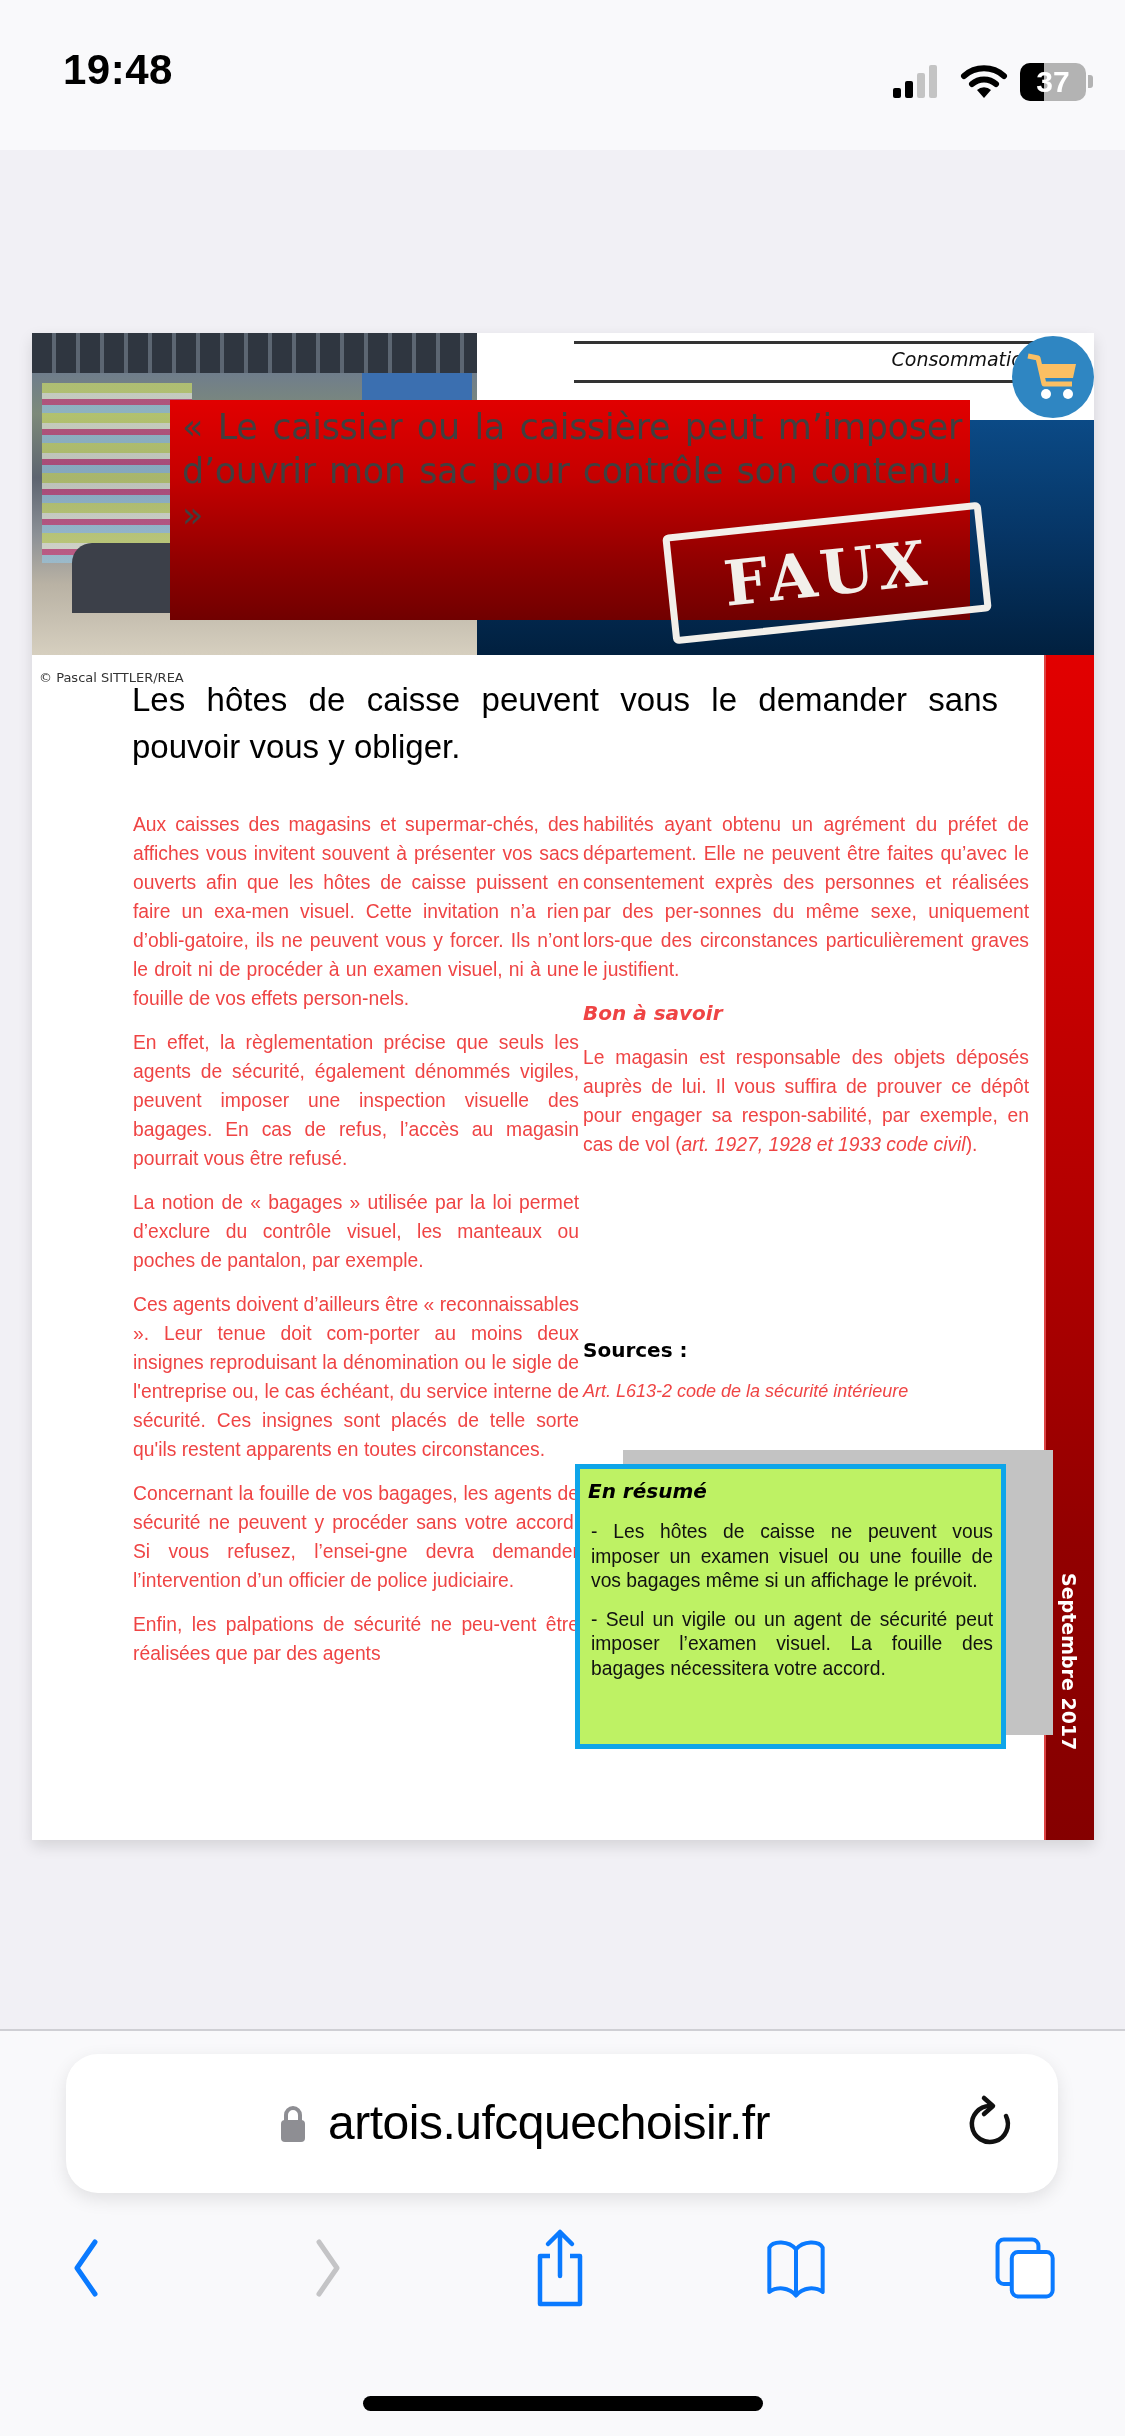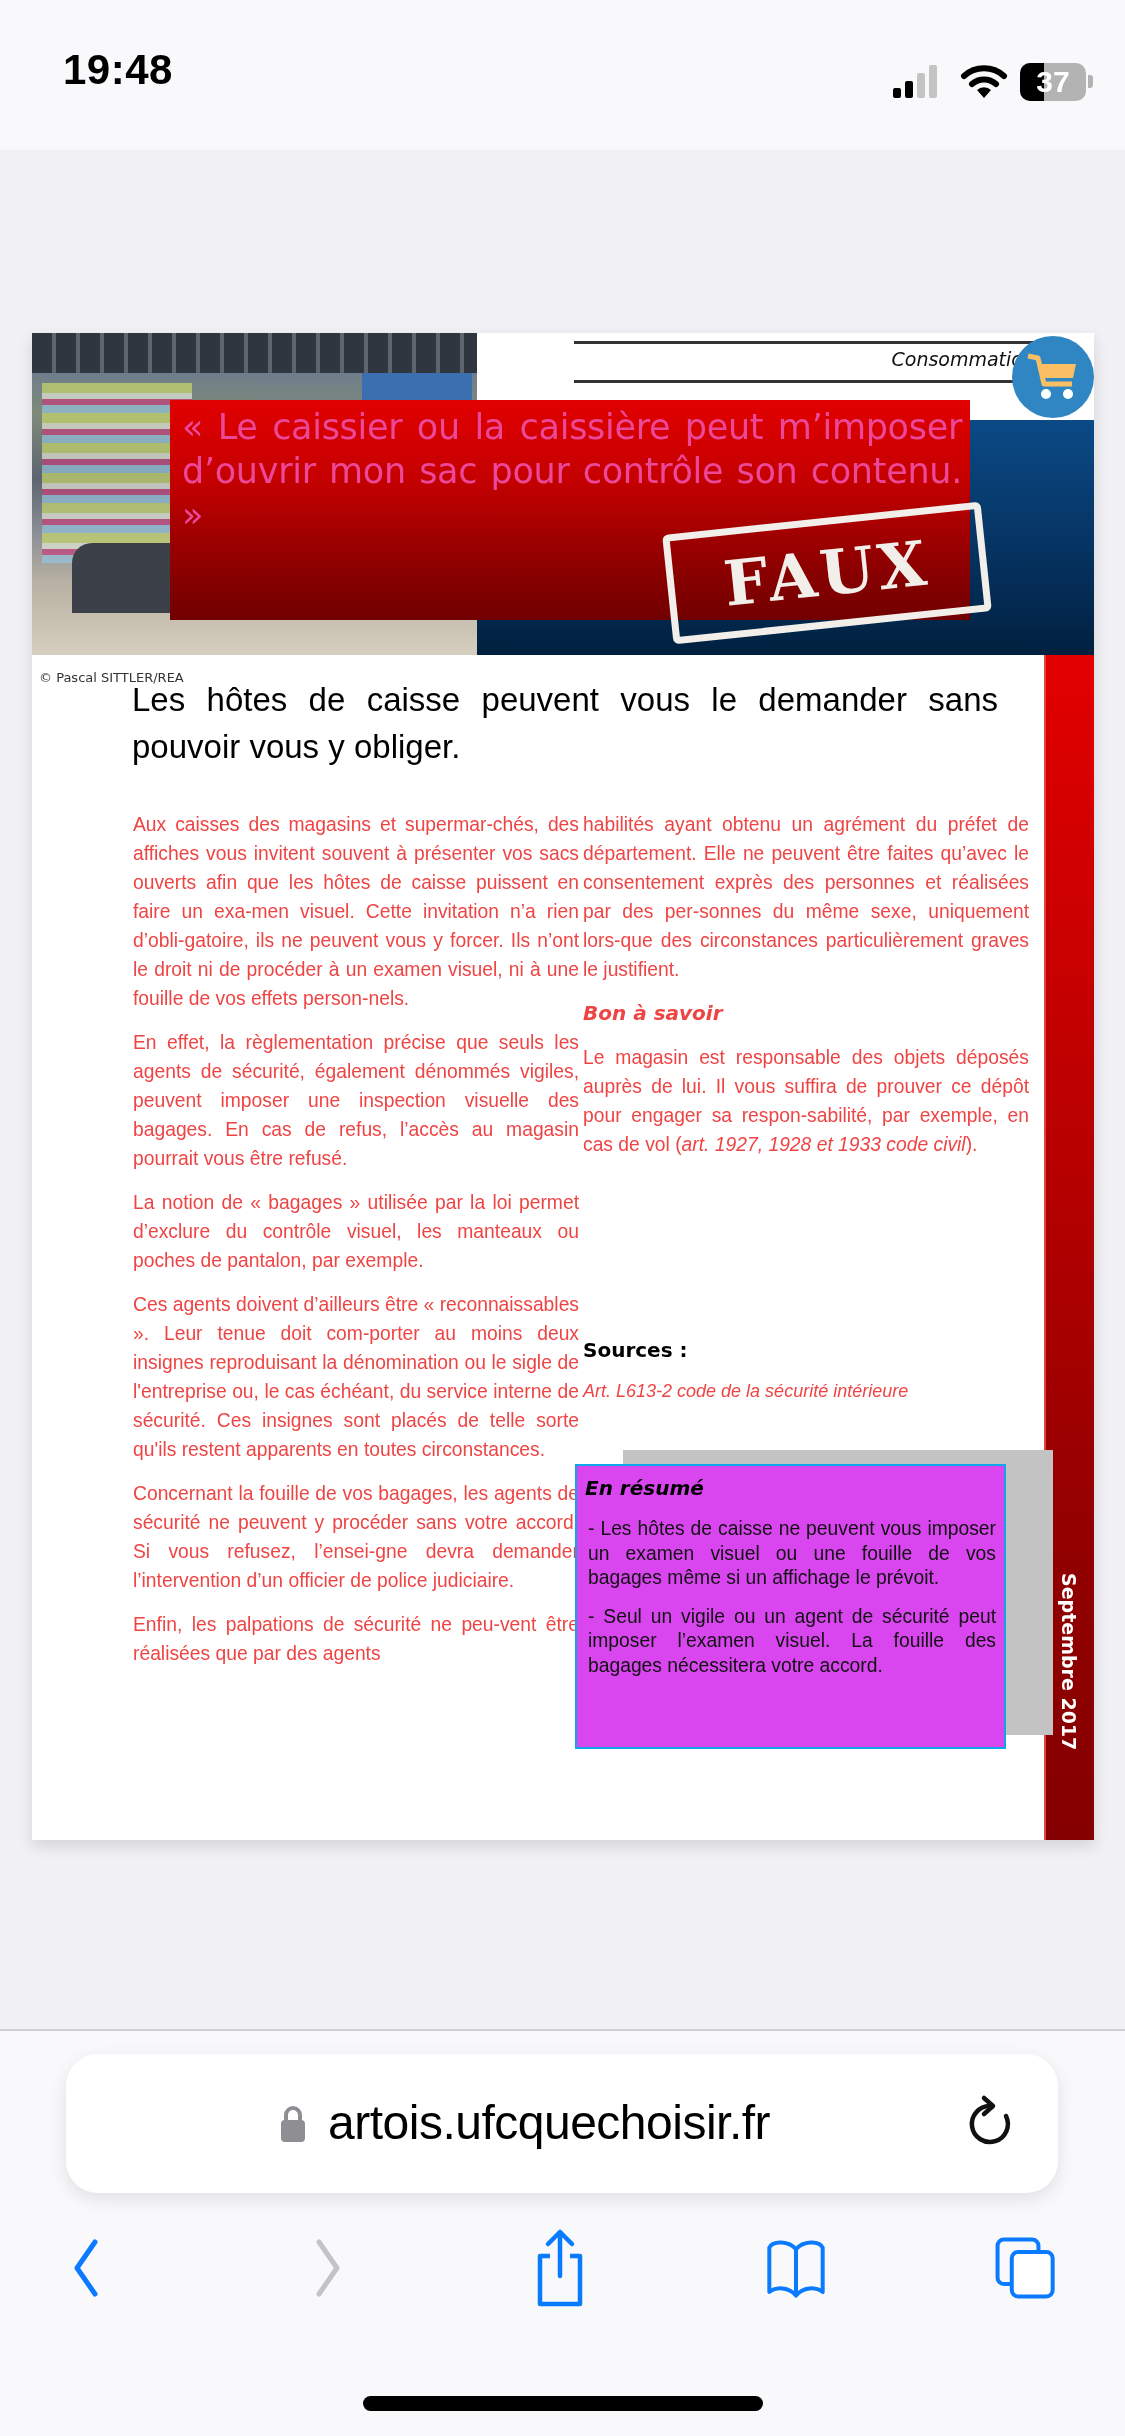--- a/index.html
+++ b/index.html
@@ -29,21 +29,21 @@
 
   .header-right { position: absolute; left: 445px; top: 0; width: 617px; height: 322px; background: #fff; }
   .navy-band { position: absolute; left: 445px; top: 87px; width: 617px; height: 235px; background: linear-gradient(180deg, #0b4a86 0%, #063565 50%, #01203f 100%); }
   .rule-top { position: absolute; left: 542px; top: 8px; width: 470px; height: 3px; background: #333; }
   .rule-bottom { position: absolute; left: 542px; top: 47px; width: 470px; height: 3px; background: #333; }
   .category { position: absolute; left: 800px; top: 15px; width: 203px; font-style: italic; font-size: 19px; color: #111; text-align: right; font-family: "DejaVu Sans", sans-serif; }
   .cart-badge { position: absolute; left: 980px; top: 3px; width: 82px; height: 82px; border-radius: 50%; background: #2f86c2; overflow: hidden; }
   .cart-badge svg { position: absolute; left: 14px; top: 16px; }
 
   .red-banner { position: absolute; left: 138px; top: 67px; width: 800px; height: 220px; background: linear-gradient(180deg, #e10000 0%, #c60000 35%, #8e0000 75%, #710000 100%); }
-  .quote { position: absolute; left: 150px; top: 72px; width: 780px; color: #ec4899; font-size: 35px; line-height: 44px; text-align: justify; text-align-last: justify; font-family: "DejaVu Sans", sans-serif; font-weight: normal; letter-spacing: -0.3px; }
+  .quote { position: absolute; left: 150px; top: 72px; width: 780px; color: #404040; font-size: 35px; line-height: 44px; text-align: justify; text-align-last: justify; font-family: "DejaVu Sans", sans-serif; font-weight: normal; letter-spacing: -0.3px; }
   .quote span { display: block; }
   .stamp { position: absolute; left: 635px; top: 185px; width: 320px; height: 110px; border: 7px solid #f2efea; border-radius: 6px; transform: rotate(-6deg); }
   .stamp-text { position: absolute; left: 0; right: 0; top: 12px; text-align: center; color: #f2efea; font-size: 62px; font-weight: bold; letter-spacing: 4px; font-family: "DejaVu Serif", serif; }
 
   .credit { position: absolute; left: 7px; top: 329px; font-size: 13px; color: #333; font-family: "DejaVu Sans", sans-serif; margin-top: 8px; }
   .red-sidebar { position: absolute; left: 1012px; top: 322px; width: 50px; height: 1185px; background: linear-gradient(180deg, #e20000 0%, #b50000 45%, #920000 75%, #850000 100%); border-left: 2px solid #d44; }
   .date-vertical { position: absolute; left: 1012px; top: 1240px; width: 50px; height: 240px; }
   .date-vertical span { position: absolute; left: 50%; top: 0; transform-origin: 0 0; transform: rotate(90deg) translate(0, -50%); white-space: nowrap; color: #fff; font-weight: bold; font-size: 19px; font-family: "DejaVu Sans", sans-serif; }
 
   .subtitle { position: absolute; left: 100px; top: 343px; width: 866px; font-size: 33px; line-height: 47px; color: #000; text-align: justify; text-align-last: left; font-family: "Liberation Sans", sans-serif; }
@@ -51,21 +51,21 @@
   .col { position: absolute; font-size: 19.3px; line-height: 29px; color: #ef4444; text-align: justify; font-family: "Liberation Sans", sans-serif; hyphens: manual; }
   .col-left { left: 101px; top: 477px; width: 446px; }
   .col-right { left: 551px; top: 477px; width: 446px; }
   .col p { margin-bottom: 15px; }
   .col .italic { font-style: italic; }
   .section-head { font-style: italic; font-weight: bold; font-size: 20px; margin-bottom: 15px; font-family: "DejaVu Sans", sans-serif; }
   .sources-head { position: absolute; left: 551px; top: 1005px; font-weight: bold; font-size: 20px; font-family: "DejaVu Sans", sans-serif; }
   .sources-text { position: absolute; left: 551px; top: 1048px; font-style: italic; font-size: 18px; color: #ef4444; font-family: "Liberation Sans", sans-serif; }
 
   .summary-shadow { position: absolute; left: 591px; top: 1117px; width: 430px; height: 285px; background: #c3c3c3; }
-  .summary-box { position: absolute; left: 543px; top: 1131px; width: 431px; height: 285px; background: #d946ef; border: 2px solid #0ea5e9; padding: 10px 8px 0 8px; }
+  .summary-box { position: absolute; left: 543px; top: 1131px; width: 431px; height: 285px; background: #bef264; border: 5px solid #0ea5e9; padding: 10px 8px 0 8px; }
   .summary-title { font-style: italic; font-weight: bold; font-size: 20px; margin-bottom: 17px; font-family: "DejaVu Sans", sans-serif; }
   .summary-box p { font-size: 19.3px; line-height: 24.6px; text-align: justify; padding-left: 3px; margin-bottom: 14px; color: #111; }
 
   
   .bottom-divider { position: absolute; left: 0; top: 2029px; width: 1125px; height: 2px; background: #cfcfd4; }
   .bottom-bar { position: absolute; left: 0; top: 2031px; width: 1125px; height: 405px; background: #f9f9fb; }
   .address-bar { position: absolute; left: 66px; top: 2054px; width: 992px; height: 139px; border-radius: 32px; background: #fff; box-shadow: 0 6px 18px rgba(0,0,0,0.10); }
   .lock-icon { position: absolute; left: 278px; top: 2104px; width: 30px; height: 40px; }
   .url { position: absolute; left: 328px; top: 2095px; font-size: 48px; color: #000000; letter-spacing: -0.5px; }
   .reload-icon { position: absolute; left: 966px; top: 2094px; width: 56px; height: 58px; }

